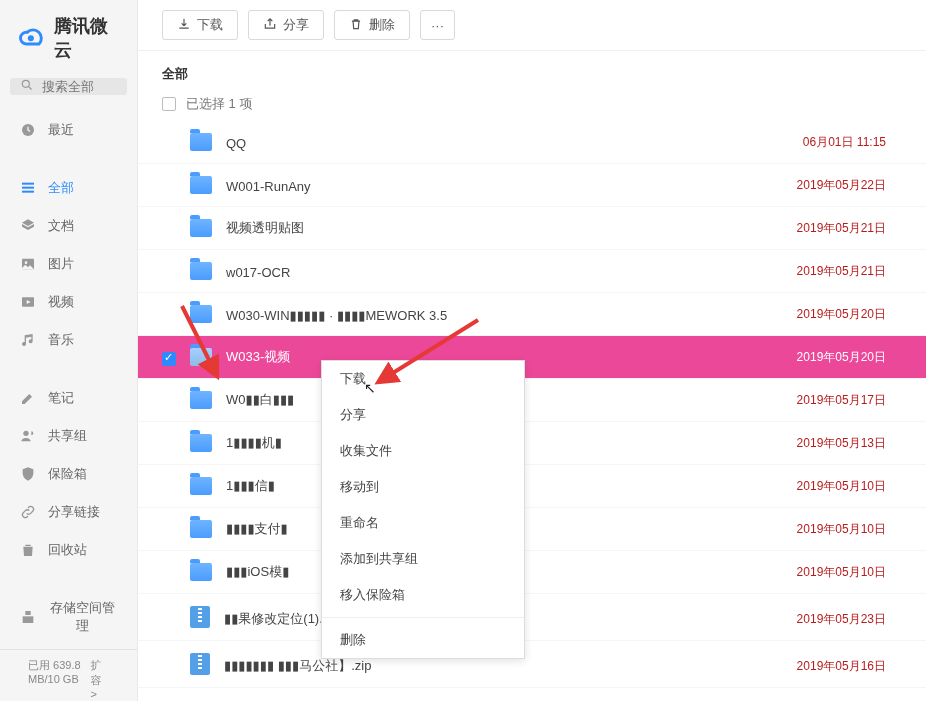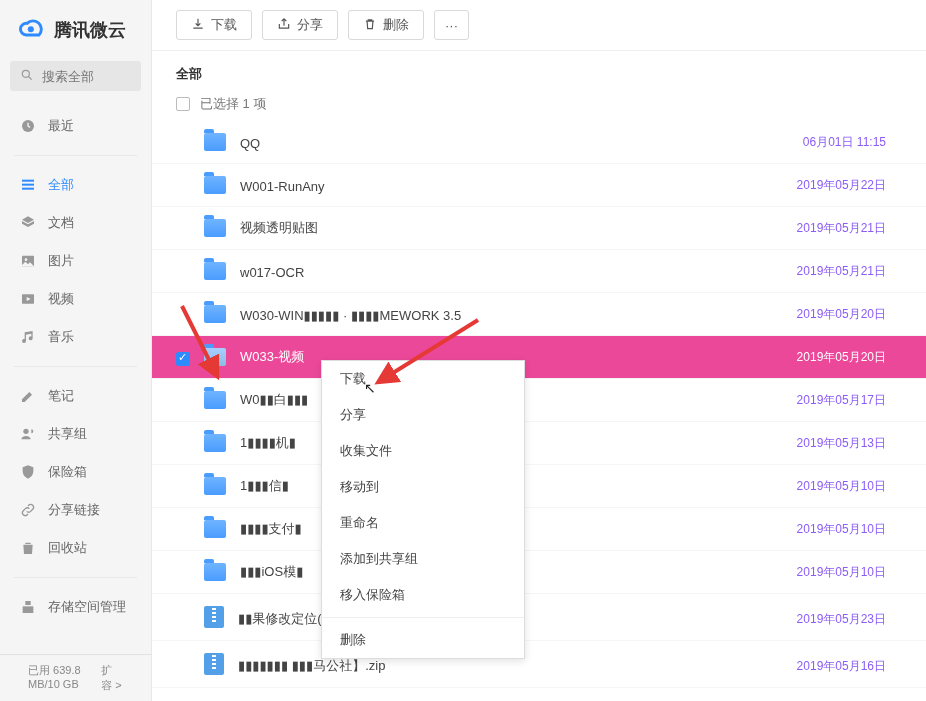--- a/index.html
+++ b/index.html
@@ -1,23 +1,23 @@
 <!DOCTYPE html>
 <html><head>
 <meta charset="utf-8">
 <style>
   * { box-sizing: border-box; margin: 0; padding: 0; }
   body { font-family: "Microsoft YaHei", "PingFang SC", Arial, sans-serif; font-size: 13px; color: #333; width: 926px; height: 701px; overflow: hidden; position: relative; background: #fff; }
   .layout { display: flex; height: 100%; }
-  .sidebar { width: 152px; background: #f5f5f5; display: flex; flex-direction: column; border-right: 1px solid #e8e8e8; }
+  .sidebar { width: 138px; background: #f5f5f5; display: flex; flex-direction: column; border-right: 1px solid #e8e8e8; }
   .brand { display: flex; align-items: center; padding: 14px 18px 10px; gap: 8px; }
   .brand-text { font-size: 18px; font-weight: bold; color: #333; }
   .search-box { margin: 6px 10px 12px; background: #e6e6e6; border-radius: 3px; height: 30px; display: flex; align-items: center; padding: 0 10px; gap: 8px; color: #999; }
   .search-input { border: none; background: transparent; outline: none; flex: 1; color: #666; font-size: 13px; }
-  .nav-section { padding: 4px 0; }
+  .nav-section { padding: 4px 0; text-align: center; }
   .nav-item { display: flex; align-items: center; gap: 12px; padding: 10px 20px; color: #666; cursor: pointer; }
   .nav-item.active { color: #2e8bff; }
   .nav-item .icon { width: 16px; height: 16px; display: flex; align-items: center; justify-content: center; color: #999; }
   .nav-item.active .icon { color: #2e8bff; }
   .nav-divider { height: 1px; background: #e8e8e8; margin: 6px 14px; }
   .sidebar-footer { margin-top: auto; border-top: 1px solid #e2e2e2; padding: 8px 28px; display: flex; justify-content: space-between; color: #888; font-size: 11px; }
   .main { flex: 1; display: flex; flex-direction: column; }
   .toolbar { display: flex; gap: 10px; padding: 10px 24px; border-bottom: 1px solid #f0f0f0; }
   .tbtn { border: 1px solid #d9d9d9; background: #fff; border-radius: 3px; padding: 5px 14px; display: flex; align-items: center; gap: 6px; color: #555; cursor: pointer; font-size: 13px; }
   .tbtn.iconbtn { padding: 5px 10px; }
@@ -25,21 +25,21 @@
   .select-row { display: flex; align-items: center; gap: 10px; padding: 4px 0 8px 24px; color: #777; }
   .chk { width: 14px; height: 14px; border: 1px solid #bbb; border-radius: 2px; background: #fff; display:inline-block;}
   .chk.checked { background: #2e8bff; border-color: #2e8bff; position: relative; }
   .chk.checked::after { content: "✓"; position: absolute; color: #fff; font-size: 11px; top: -2px; left: 1px; }
   .file-list { flex: 1; overflow: auto; }
   .row { display: flex; align-items: flex-end; padding: 12px 40px 12px 24px; gap: 14px; border-bottom: 1px solid #f5f5f5; cursor: pointer; position: relative; }
   .row.selected { background: #ec4899; color: #fff; }
   .row .chk-wrap { width: 14px; height:14px; }
   .row .fname { flex: 1; white-space: nowrap; overflow: hidden; text-overflow: ellipsis; color: #444;}
   .row.selected .fname { color: #fff; }
-  .row .fdate { color: #8b5cf6; font-size: 12px; white-space: nowrap; }
+  .row .fdate { color: #b91c1c; font-size: 12px; white-space: nowrap; }
   .row.selected .fdate { color: #fff; }
   .ficon-folder { width: 22px; height: 18px; background: linear-gradient(#6fb4ff,#4a9cff); border-radius: 2px; position: relative; }
   .ficon-folder::before { content:""; position:absolute; top:-4px; left:0; width:10px; height:4px; background:#4a9cff; border-radius:2px 2px 0 0;}
   .ficon-folder.sel { background: linear-gradient(#a7ceff,#8bbce8); }
   .ficon-zip { width: 20px; height: 22px; background: #54a0e8; border-radius: 2px; position: relative; }
   .ficon-zip::after { content:""; position:absolute; top:2px; left:8px; width:4px; height:14px; background: repeating-linear-gradient(#fff, #fff 2px, #54a0e8 2px, #54a0e8 4px);}
   .ctx-menu { position: absolute; background: #fff; border: 1px solid #ddd; box-shadow: 0 2px 8px rgba(0,0,0,.12); width: 204px; z-index: 20; }
   .ctx-item { padding: 9px 18px; color: #444; cursor: pointer; font-size: 13px;}
   .ctx-sep { height: 1px; background: #eee; margin: 4px 0; }
   .arrow { position: absolute; z-index: 30; pointer-events:none;}

